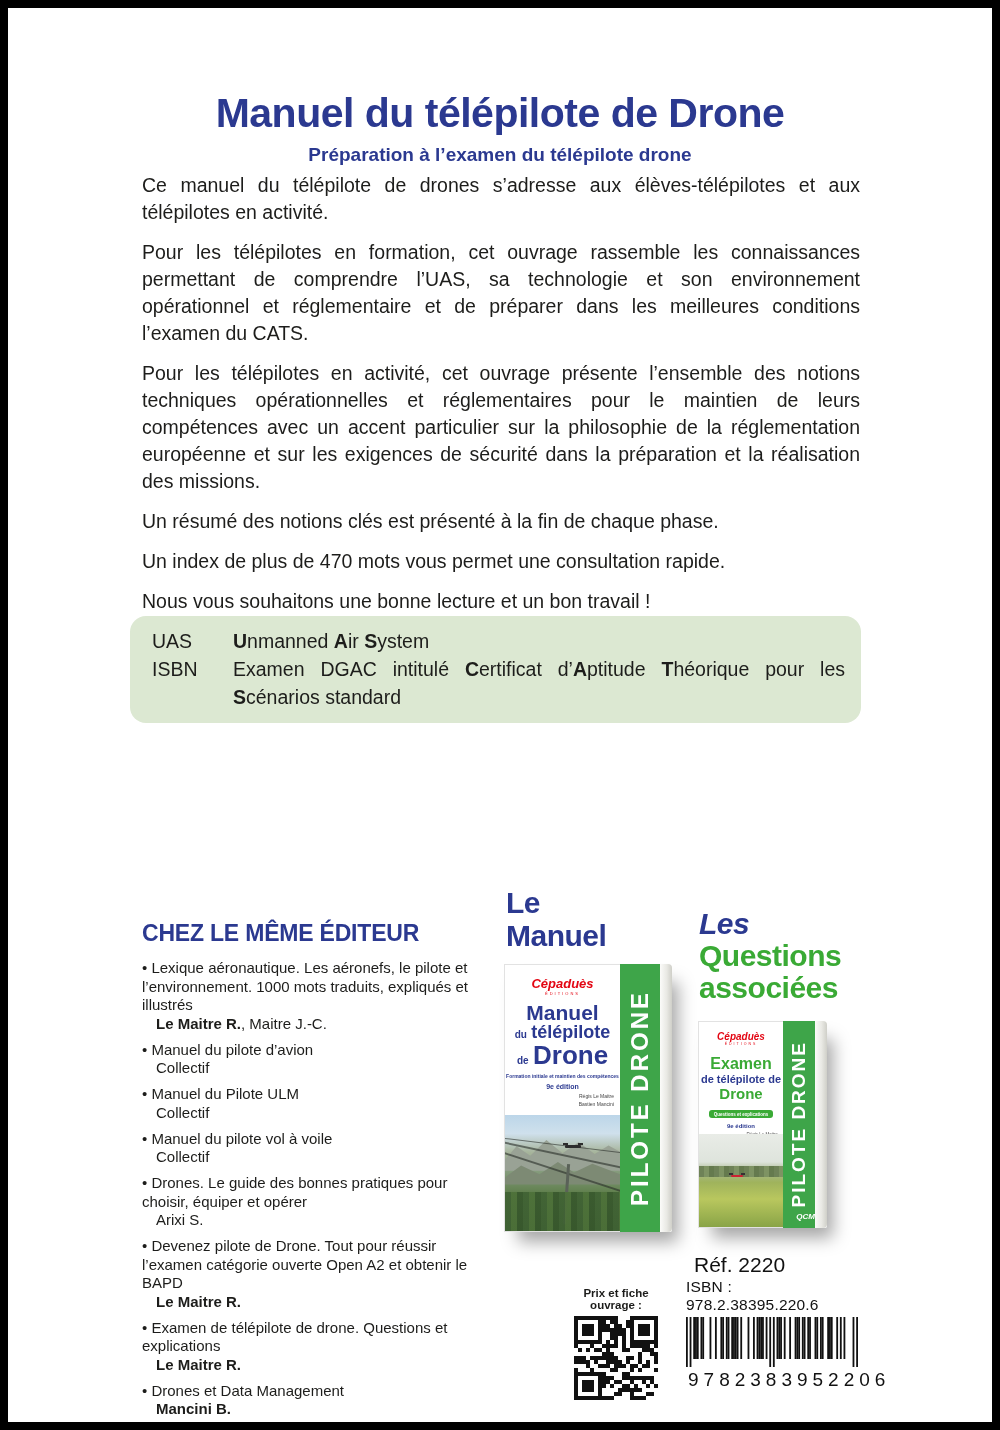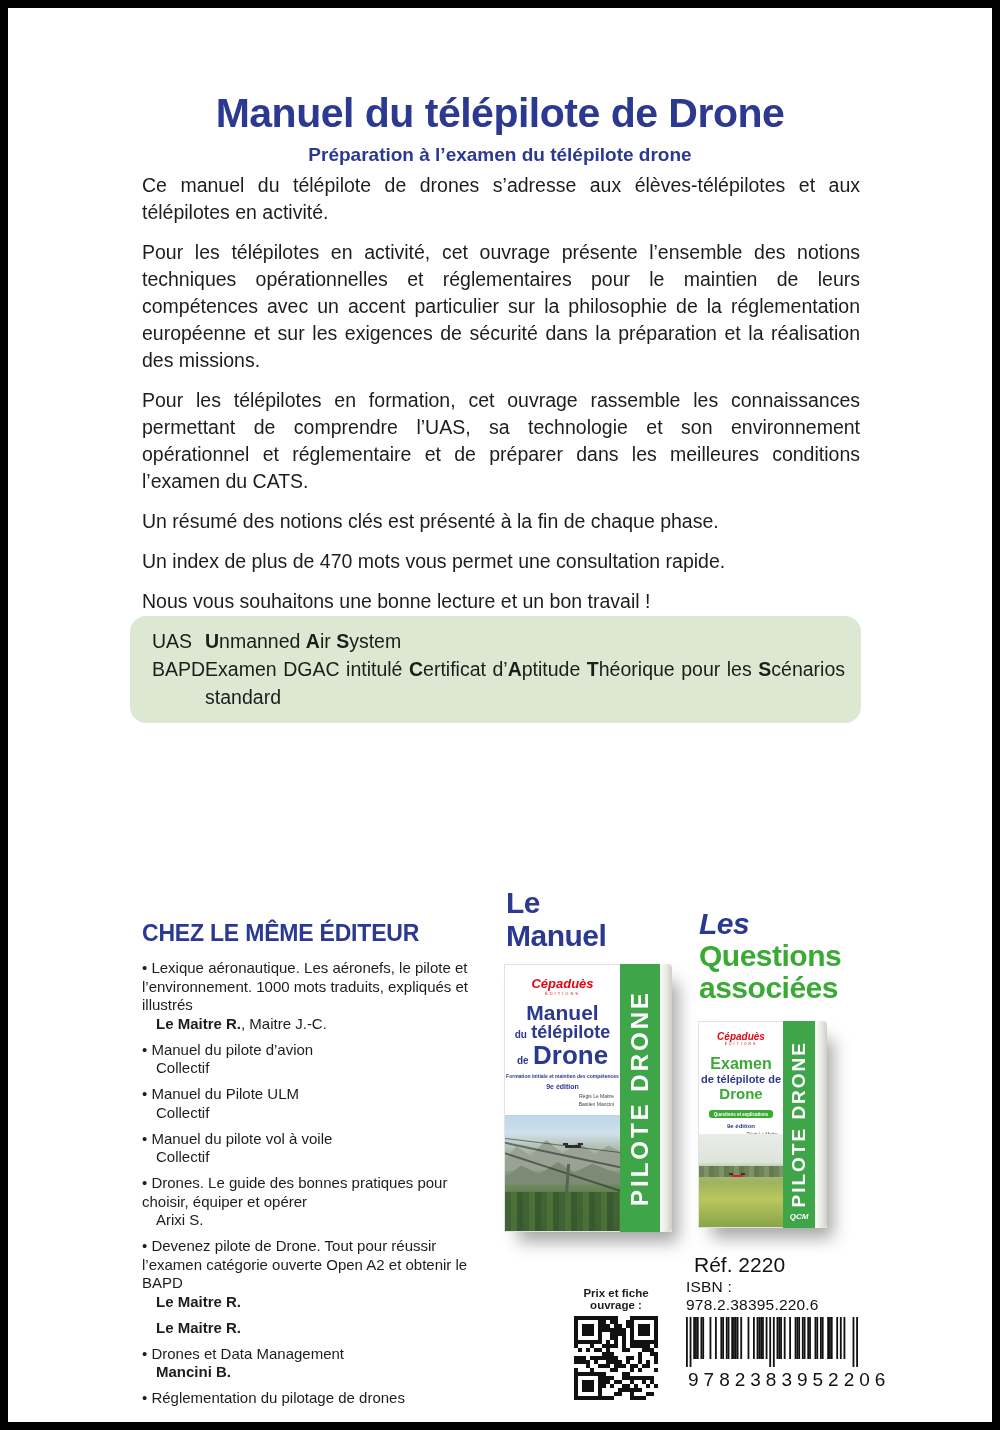--- a/index.html
+++ b/index.html
@@ -31,21 +31,21 @@
     margin:0 0 13px 0;font-size:19.5px;line-height:27px;
     text-align:justify;color:#1d1d1b;
   }
 
   
   .glossary{
     position:absolute;left:130px;top:616px;width:731px;
     background:var(--glossary-bg);border-radius:16px;
     padding:11px 16px 12px 22px;box-sizing:border-box;
   }
-  .gl-row{display:flex;font-size:19.5px;line-height:28px;}
+  .gl-row{display:flex;font-size:19.5px;line-height:28px;gap:28px;}
   .gl-term{flex:0 0 53px;}
   .gl-def{flex:1;text-align:justify;}
   .gl-def b, .bk-authors b{font-weight:bold;}
 
   
   .editor-col{position:absolute;left:142px;top:920px;width:336px;}
   .editor-heading{
     font-size:23px;font-weight:bold;color:var(--blue);
     margin:0 0 12px 0;letter-spacing:-0.2px;
   }
@@ -75,21 +75,21 @@
   .pages{background:linear-gradient(90deg,#fbfbf9 0%,#e9e9e4 55%,#cfcfc8 100%);
          border-radius:0 4px 4px 0;}
   .book-left .pages{width:12px;}
   .book-right .pages{width:12px;}
   .spine-text{
     writing-mode:vertical-rl;transform:rotate(180deg);
     color:#fff;font-weight:bold;white-space:nowrap;
   }
   .book-left .spine-text{font-size:24px;letter-spacing:3px;}
   .book-right .spine-text{font-size:19px;letter-spacing:2px;}
-  .qcm{position:absolute;bottom:7px;left:0;width:100%;text-align:center;
+  .qcm{position:absolute;bottom:7px;left:0;width:100%;text-align:right;
        color:#fff;font-size:8px;font-weight:bold;font-style:italic;}
 
   .logo{margin-top:11px;color:var(--red);font-weight:bold;font-style:italic;}
   .book-left .logo{font-size:13px;}
   .book-right .logo{font-size:10px;margin-top:9px;}
   .logo-sub{color:var(--red);letter-spacing:2px;}
   .book-left .logo-sub{font-size:4px;}
   .book-right .logo-sub{font-size:3.5px;}
 
   .lc-title{margin-top:6px;color:var(--blue);font-weight:bold;line-height:1.02;}
@@ -152,39 +152,39 @@
 
 <div class="page" style="--blue: #2B3990; --green: #3AAA35; --band-green: #3EA549; --red: #E30613; --glossary-bg: #DCE8D2;">
   <div class="frame"></div>
 
   <h1 class="title">Manuel du télépilote de Drone</h1>
   <h2 class="subtitle">Préparation à l’examen du télépilote drone</h2>
 
   <section class="intro" id="intro">
     <p>Ce manuel du télépilote de drones s’adresse aux élèves-télépilotes et aux télépilotes en activité.</p>
 
+    <p>Pour les télépilotes en formation, cet ouvrage rassemble les connaissances permettant de comprendre l’UAS, sa technologie et son environnement opérationnel et réglementaire et de préparer dans les meilleures conditions l’examen du CATS.</p>
+
     <p>Pour les télépilotes en activité, cet ouvrage présente l’ensemble des notions techniques opérationnelles et réglementaires pour le maintien de leurs compétences avec un accent particulier sur la philosophie de la réglementation européenne et sur les exigences de sécurité dans la préparation et la réalisation des missions.</p>
-
-    <p>Pour les télépilotes en formation, cet ouvrage rassemble les connaissances permettant de comprendre l’UAS, sa technologie et son environnement opérationnel et réglementaire et de préparer dans les meilleures conditions l’examen du CATS.</p>
 
     <p>Un résumé des notions clés est présenté à la fin de chaque phase.</p>
 
     <p>Un index de plus de 470 mots vous permet une consultation rapide.</p>
 
     <p>Nous vous souhaitons une bonne lecture et un bon travail !</p>
   </section>
 
   <section class="glossary" id="glossary">
     <div class="gl-row">
       <span class="gl-term">UAS</span>
       <span class="gl-def"><b>U</b><span>nmanned </span><b>A</b><span>ir </span><b>S</b><span>ystem</span></span>
     </div>
 
     <div class="gl-row">
-      <span class="gl-term">BAPD</span>
+      <span class="gl-term">ISBN</span>
       <span class="gl-def"><span>Examen DGAC intitulé </span><b>C</b><span>ertificat d’</span><b>A</b><span>ptitude </span><b>T</b><span>héorique pour les </span><b>S</b><span>cénarios standard</span></span>
     </div>
   </section>
 
   <section class="editor-col">
     <h3 class="editor-heading">CHEZ LE MÊME ÉDITEUR</h3>
     <div id="book-list">
     <div class="book-item">
       <span class="bk-title">Lexique aéronautique. Les aéronefs, le pilote et l’environnement. 1000 mots traduits, expliqués et illustrés</span>
       <div class="bk-authors"><b>Le Maitre R.</b><span>, Maitre J.-C.</span></div>
@@ -209,20 +209,21 @@
       <span class="bk-title">Drones. Le guide des bonnes pratiques pour choisir, équiper et opérer</span>
       <div class="bk-authors"><span>Arixi S.</span></div>
     </div>
 
     <div class="book-item">
       <span class="bk-title">Devenez pilote de Drone. Tout pour réussir l’examen catégorie ouverte Open A2 et obtenir le BAPD</span>
       <div class="bk-authors"><b>Le Maitre R.</b></div>
     </div>
 
     <div class="book-item">
+      <span class="bk-title">Examen de télépilote de drone. Questions et explications</span>
       <div class="bk-authors"><b>Le Maitre R.</b></div>
     </div>
 
     <div class="book-item">
       <span class="bk-title">Drones et Data Management</span>
       <div class="bk-authors"><b>Mancini B.</b></div>
     </div>
 
     <div class="book-item">
       <span class="bk-title">Réglementation du pilotage de drones</span>

